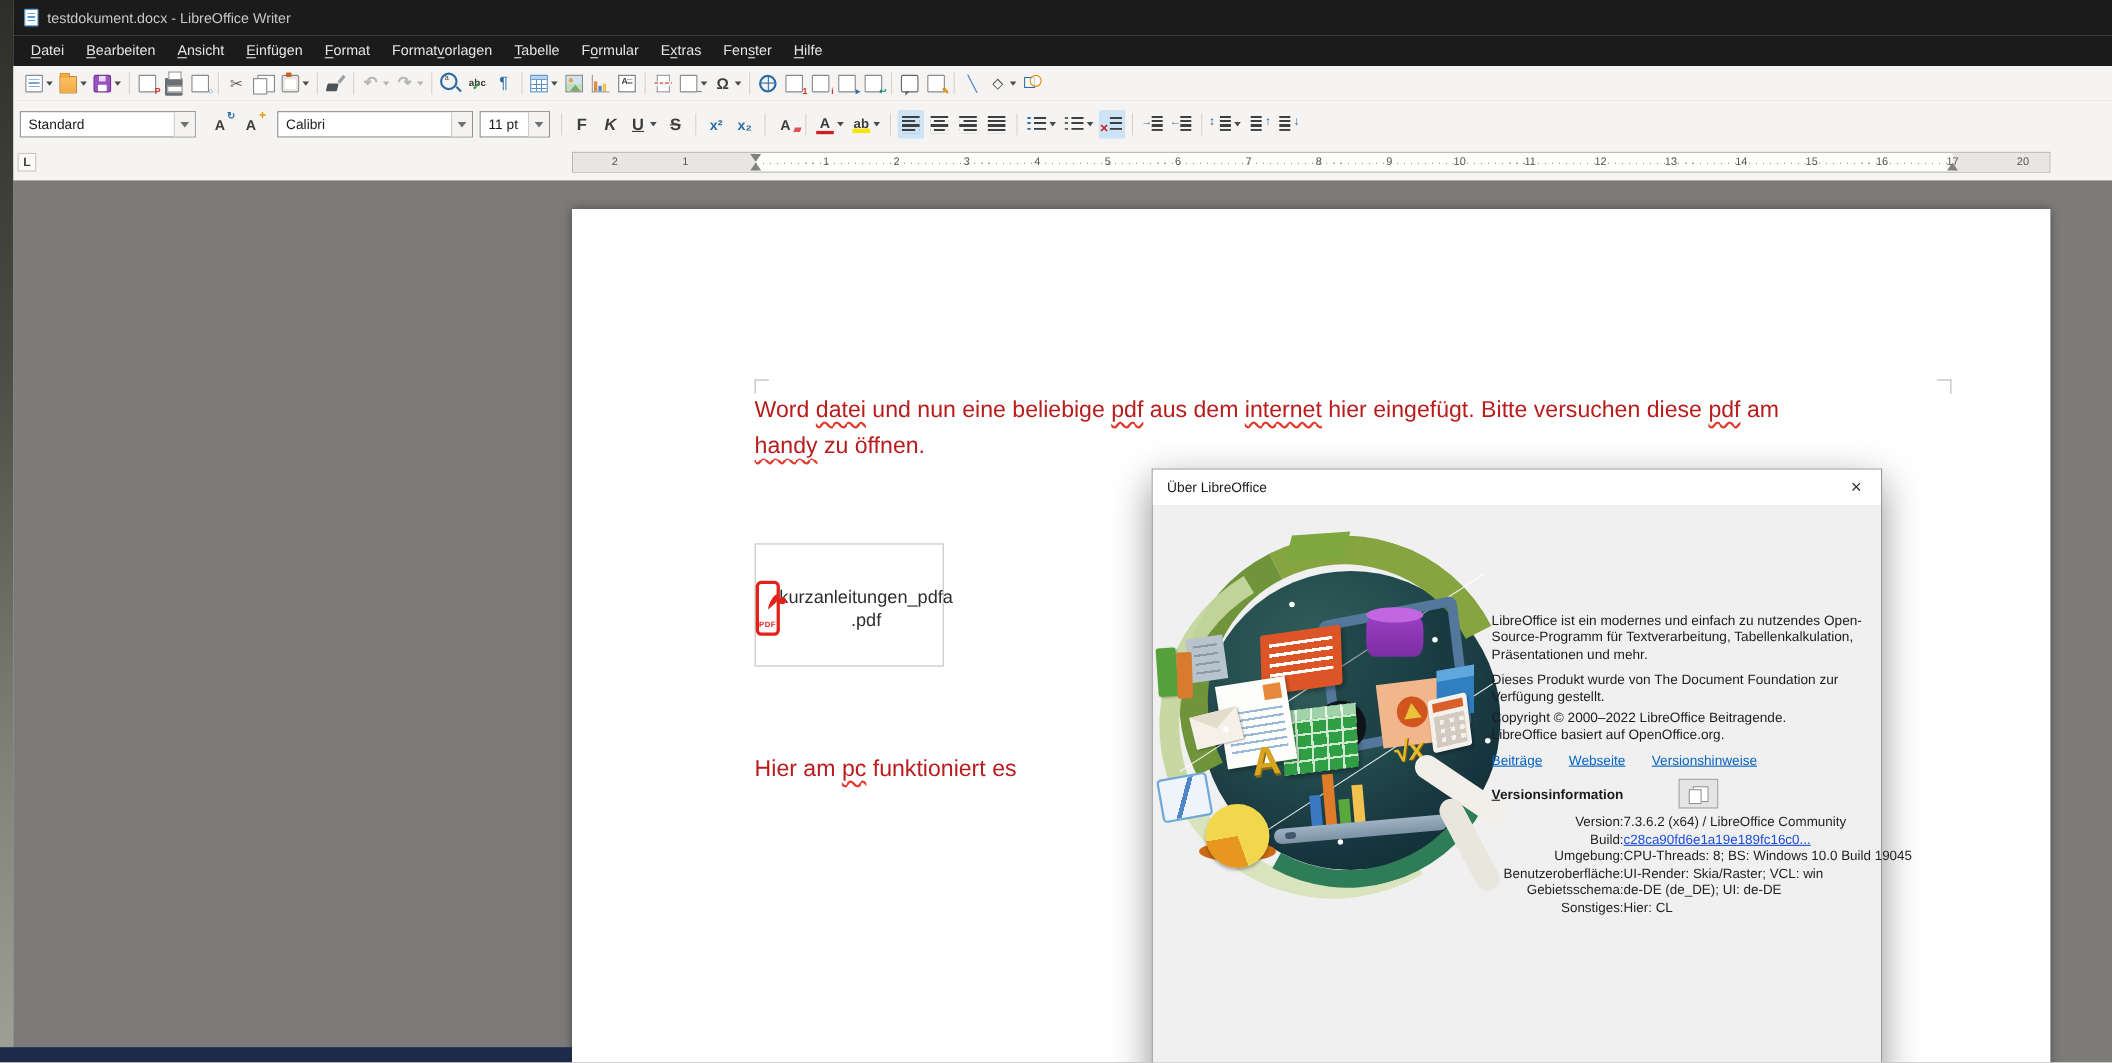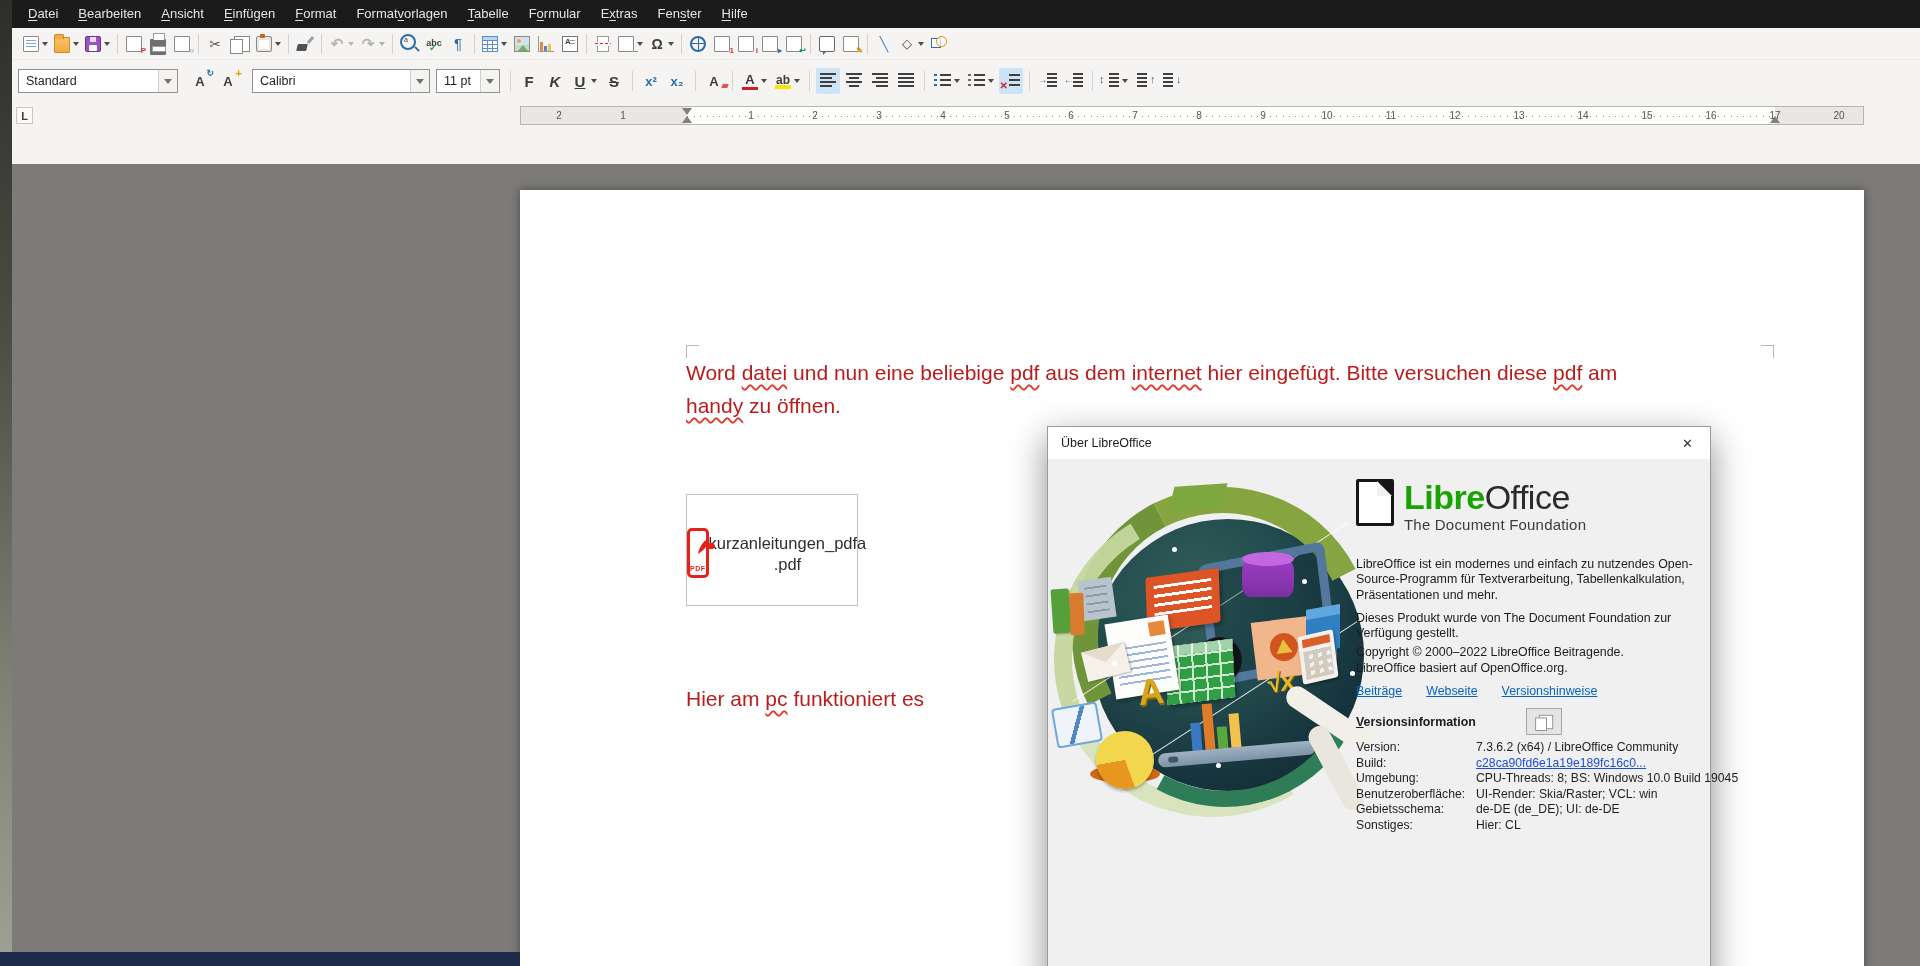--- a/index.html
+++ b/index.html
@@ -251,31 +251,35 @@
   .logo-name { font-size:34px; line-height:36px; letter-spacing:-.5px; color:#2b2b2b; white-space:nowrap; }
   .logo-name .green { color:#18a303; font-weight:700; }
   .logo-sub { font-size:15px; color:#3c3c3c; margin-top:1px; letter-spacing:.2px; }
   .dtext { position:absolute; left:0; width:340px; font-size:12.4px; line-height:15.3px; color:#1c1c1c; }
   .dlinks { position:absolute; left:0; top:225px; display:flex; gap:24px;justify-content:center; }
   .dlink { font-size:12.4px; color:#0563c1; text-decoration:underline; }
   .verinfo-row { position:absolute; left:0; top:249px; display:flex; align-items:center; gap:50px; }
   .verinfo-label { font-size:12.4px; font-weight:700; color:#1a1a1a; }
   .copy-btn { width:36px; height:27px; background:#e4e4e4; border:1px solid #a6a6a6; display:flex; align-items:center; justify-content:center; position:relative; }
   .vtable { position:absolute; left:0; top:281px; font-size:12.2px; line-height:15.6px; color:#1f1f1f; }
-  .vrow { display:flex; }
+  .vrow { display:flex;text-align:right; }
   .vlabel { width:120px; flex:0 0 auto; }
   .vvalue { white-space:nowrap; }
   .vvalue.link { color:#1d4ed8; text-decoration:underline; }
 </style>
 </head>
 <body>
 
 <div class="screen" data-name="screen">
   <div class="win" data-name="writer-window">
 
+    <div class="titlebar" data-name="title-bar">
+      <span class="ic-writerdoc" data-name="writer-document-icon"></span>
+      <span class="title-text" data-name="window-title">testdokument.docx - LibreOffice Writer</span>
+    </div>
 
     <div class="menubar" id="menubar" data-name="menu-bar">
         <span class="menu-item" data-name="menu-item-datei"><u>D</u>atei</span>
         <span class="menu-item" data-name="menu-item-bearbeiten"><u>B</u>earbeiten</span>
         <span class="menu-item" data-name="menu-item-ansicht"><u>A</u>nsicht</span>
         <span class="menu-item" data-name="menu-item-einfuegen"><u>E</u>infügen</span>
         <span class="menu-item" data-name="menu-item-format"><u>F</u>ormat</span>
         <span class="menu-item" data-name="menu-item-formatvorlagen">Format<u>v</u>orlagen</span>
         <span class="menu-item" data-name="menu-item-tabelle"><u>T</u>abelle</span>
         <span class="menu-item" data-name="menu-item-formular">F<u>o</u>rmular</span>
@@ -621,27 +625,20 @@
       <div class="a-ribbon1" data-name="artwork-ribbon"></div>
       <div class="a-ribbon2" data-name="artwork-ribbon"></div>
       <div class="a-dot" style="left:118px;top:86px" data-name="artwork-node-dot"></div>
       <div class="a-dot" style="left:248px;top:118px" data-name="artwork-node-dot"></div>
       <div class="a-dot" style="left:58px;top:200px" data-name="artwork-node-dot"></div>
       <div class="a-dot" style="left:162px;top:302px" data-name="artwork-node-dot"></div>
       <div class="a-dot" style="left:296px;top:210px" data-name="artwork-node-dot"></div>
     </div>
 
     <div class="rightcol" data-name="about-content">
-      <div class="logo-row" data-name="libreoffice-logo">
-        <span class="logo-doc" data-name="libreoffice-document-icon"></span>
-        <span>
-          <div class="logo-name" data-name="logo-wordmark"><span class="green" data-name="logo-libre">Libre</span><span data-name="logo-office">Office</span></div>
-          <div class="logo-sub" data-name="logo-subtitle">The Document Foundation</div>
-        </span>
-      </div>
       <div class="dtext" style="top:98px" data-name="about-description">LibreOffice ist ein modernes und einfach zu nutzendes Open-Source-Programm für Textverarbeitung, Tabellenkalkulation, Präsentationen und mehr.</div>
       <div class="dtext" style="top:152px" data-name="about-provided">Dieses Produkt wurde von The Document Foundation zur Verfügung gestellt.</div>
       <div class="dtext" style="top:186px" data-name="about-copyright">Copyright © 2000–2022 LibreOffice Beitragende.</div>
       <div class="dtext" style="top:202px" data-name="about-based-on">LibreOffice basiert auf OpenOffice.org.</div>
       <div class="dlinks" id="about-links" data-name="about-links">
           <span class="dlink" data-name="link-beitraege">Beiträge</span>
           <span class="dlink" data-name="link-webseite">Webseite</span>
           <span class="dlink" data-name="link-versionshinweise">Versionshinweise</span>
         </div>
       <div class="verinfo-row" data-name="version-info-row">

